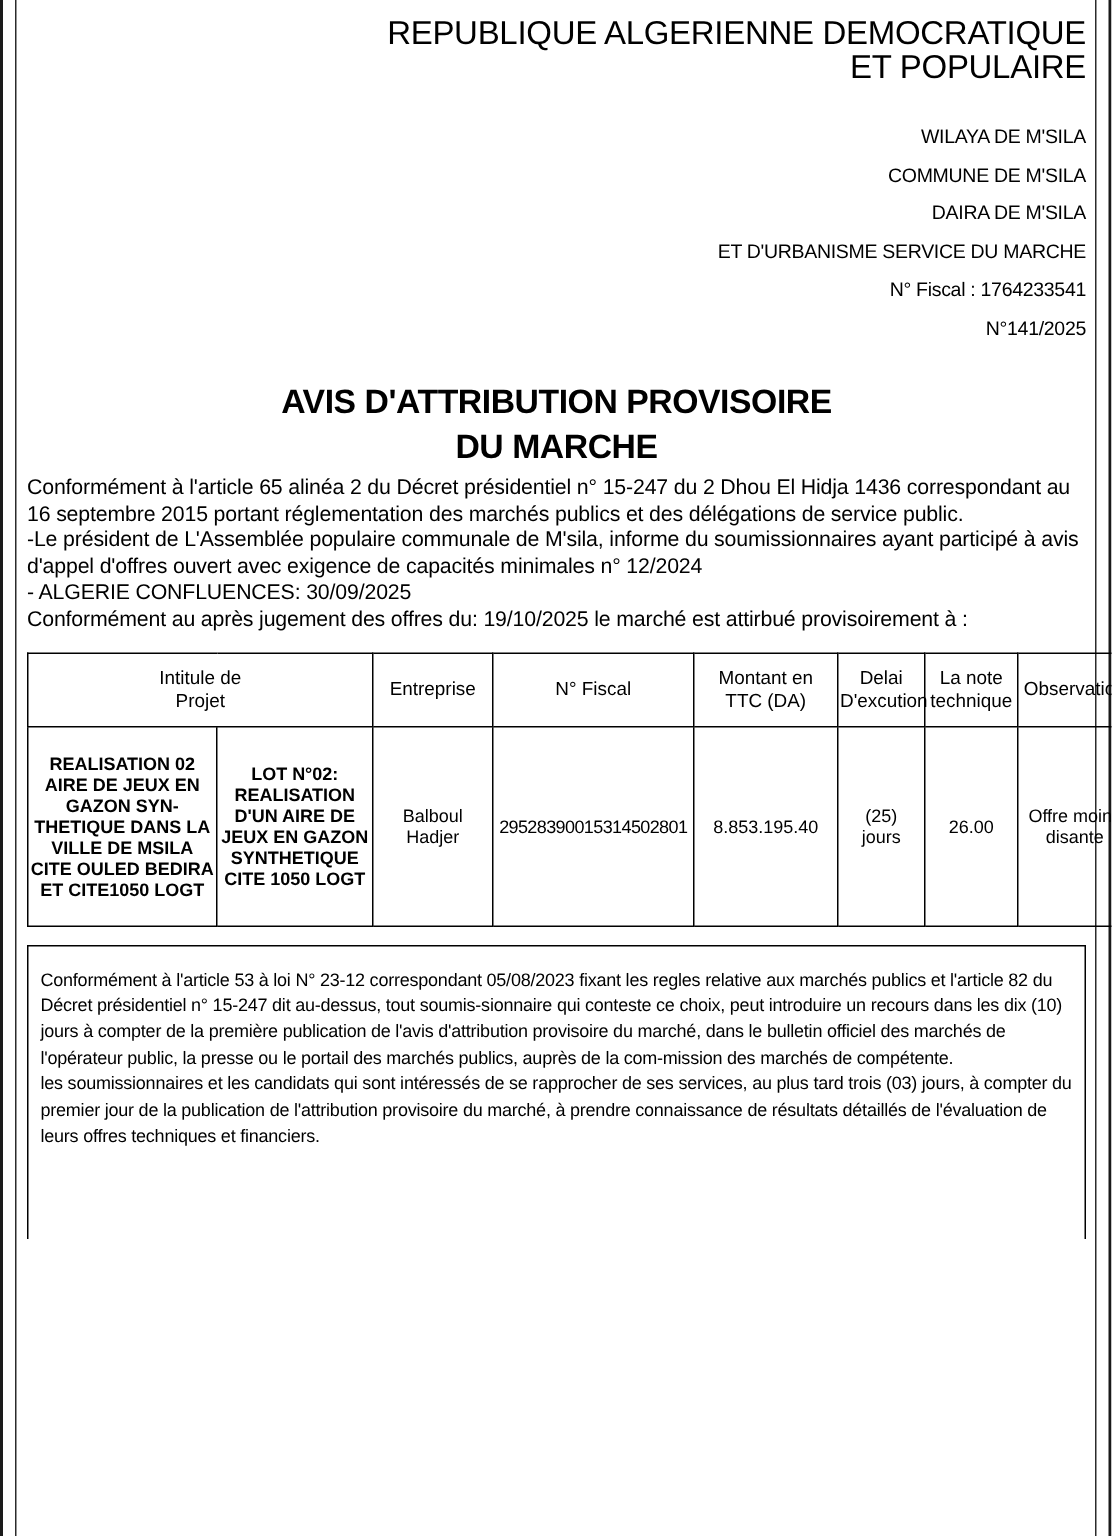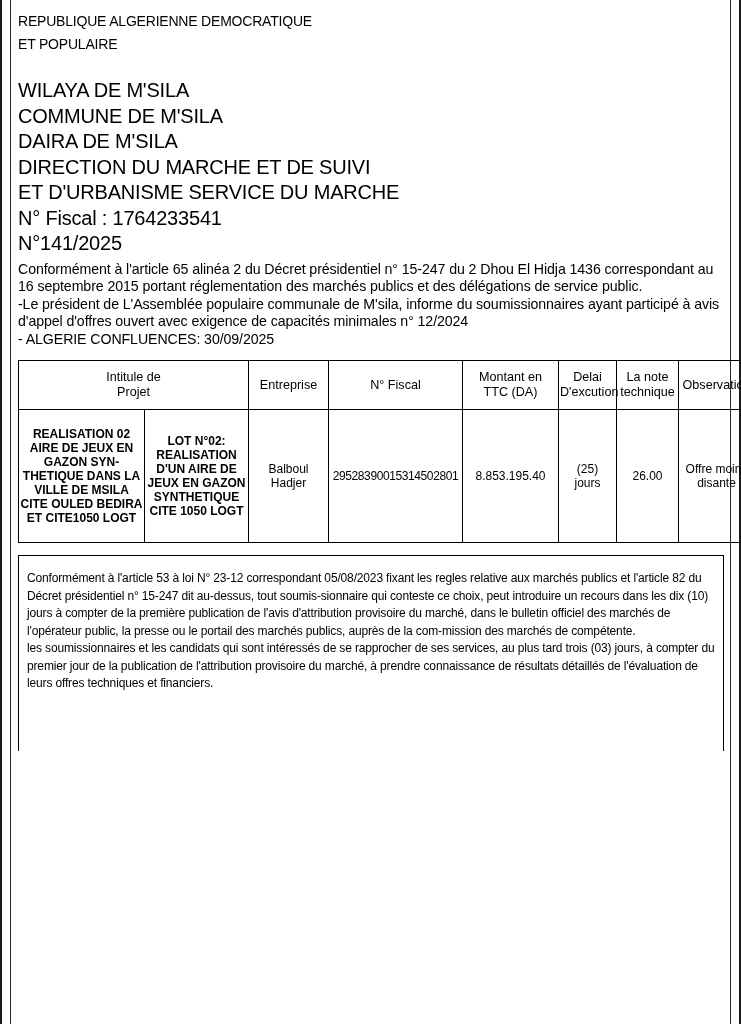--- a/index.html
+++ b/index.html
@@ -44,37 +44,38 @@
 
   .doc {
     position: absolute;
     left: 18px;
     top: 6px;
     width: 706px;
     height: 1010px;
   }
 
   .header-title {
-    text-align: left;
-    font-size: 14px;
+    text-align: right;
+    font-size: 22px;
     line-height: 23px;
     letter-spacing: -0.2px;
     font-weight: 400;
     margin: 0;
     padding-top: 4px;
   }
   .header-title .line2 {
     display: block;
   }
 
   .org-block {
     margin-top: 22px;
-    font-size: 20px;
+    font-size: 13px;
     line-height: 25.5px;
     letter-spacing: -0.2px;
+    text-align: right;
   }
   .org-block div {
     white-space: nowrap;
   }
 
   .avis-title {
     text-align: center;
     font-weight: bold;
     font-size: 22.5px;
     line-height: 30px;
@@ -182,31 +183,35 @@
 
     <div class="header-title">
       <span>REPUBLIQUE ALGERIENNE DEMOCRATIQUE</span>
       <span class="line2">ET POPULAIRE</span>
     </div>
 
     <div class="org-block">
       <div>WILAYA DE M'SILA</div>
       <div>COMMUNE DE M'SILA</div>
       <div>DAIRA DE M'SILA</div>
-      <div>DIRECTION DU MARCHE ET DE SUIVI</div>
       <div>ET D'URBANISME SERVICE DU MARCHE</div>
       <div>N° Fiscal : 1764233541</div>
       <div>N°141/2025</div>
     </div>
 
+    <div class="avis-title">
+      <div>AVIS D'ATTRIBUTION PROVISOIRE</div>
+      <div>DU MARCHE</div>
+    </div>
 
     <div class="body-text">
       <p>Conformément à l'article 65 alinéa 2 du Décret présidentiel n° 15-247 du 2 Dhou El Hidja 1436 correspondant au 16 septembre 2015 portant réglementation des marchés publics et des délégations de service public.</p>
       <p>-Le président de L'Assemblée populaire communale de M'sila, informe du soumissionnaires ayant participé à avis d'appel d'offres ouvert avec exigence de capacités minimales n° 12/2024</p>
       <p>- ALGERIE CONFLUENCES: 30/09/2025</p>
+      <p>Conformément au après jugement des offres du: 19/10/2025 le marché est attirbué provisoirement à :</p>
     </div>
 
     <table class="awards">
       <colgroup>
         <col style="width:126px">
         <col style="width:104px">
         <col style="width:80px">
         <col style="width:134px">
         <col style="width:96px">
         <col style="width:58px">

